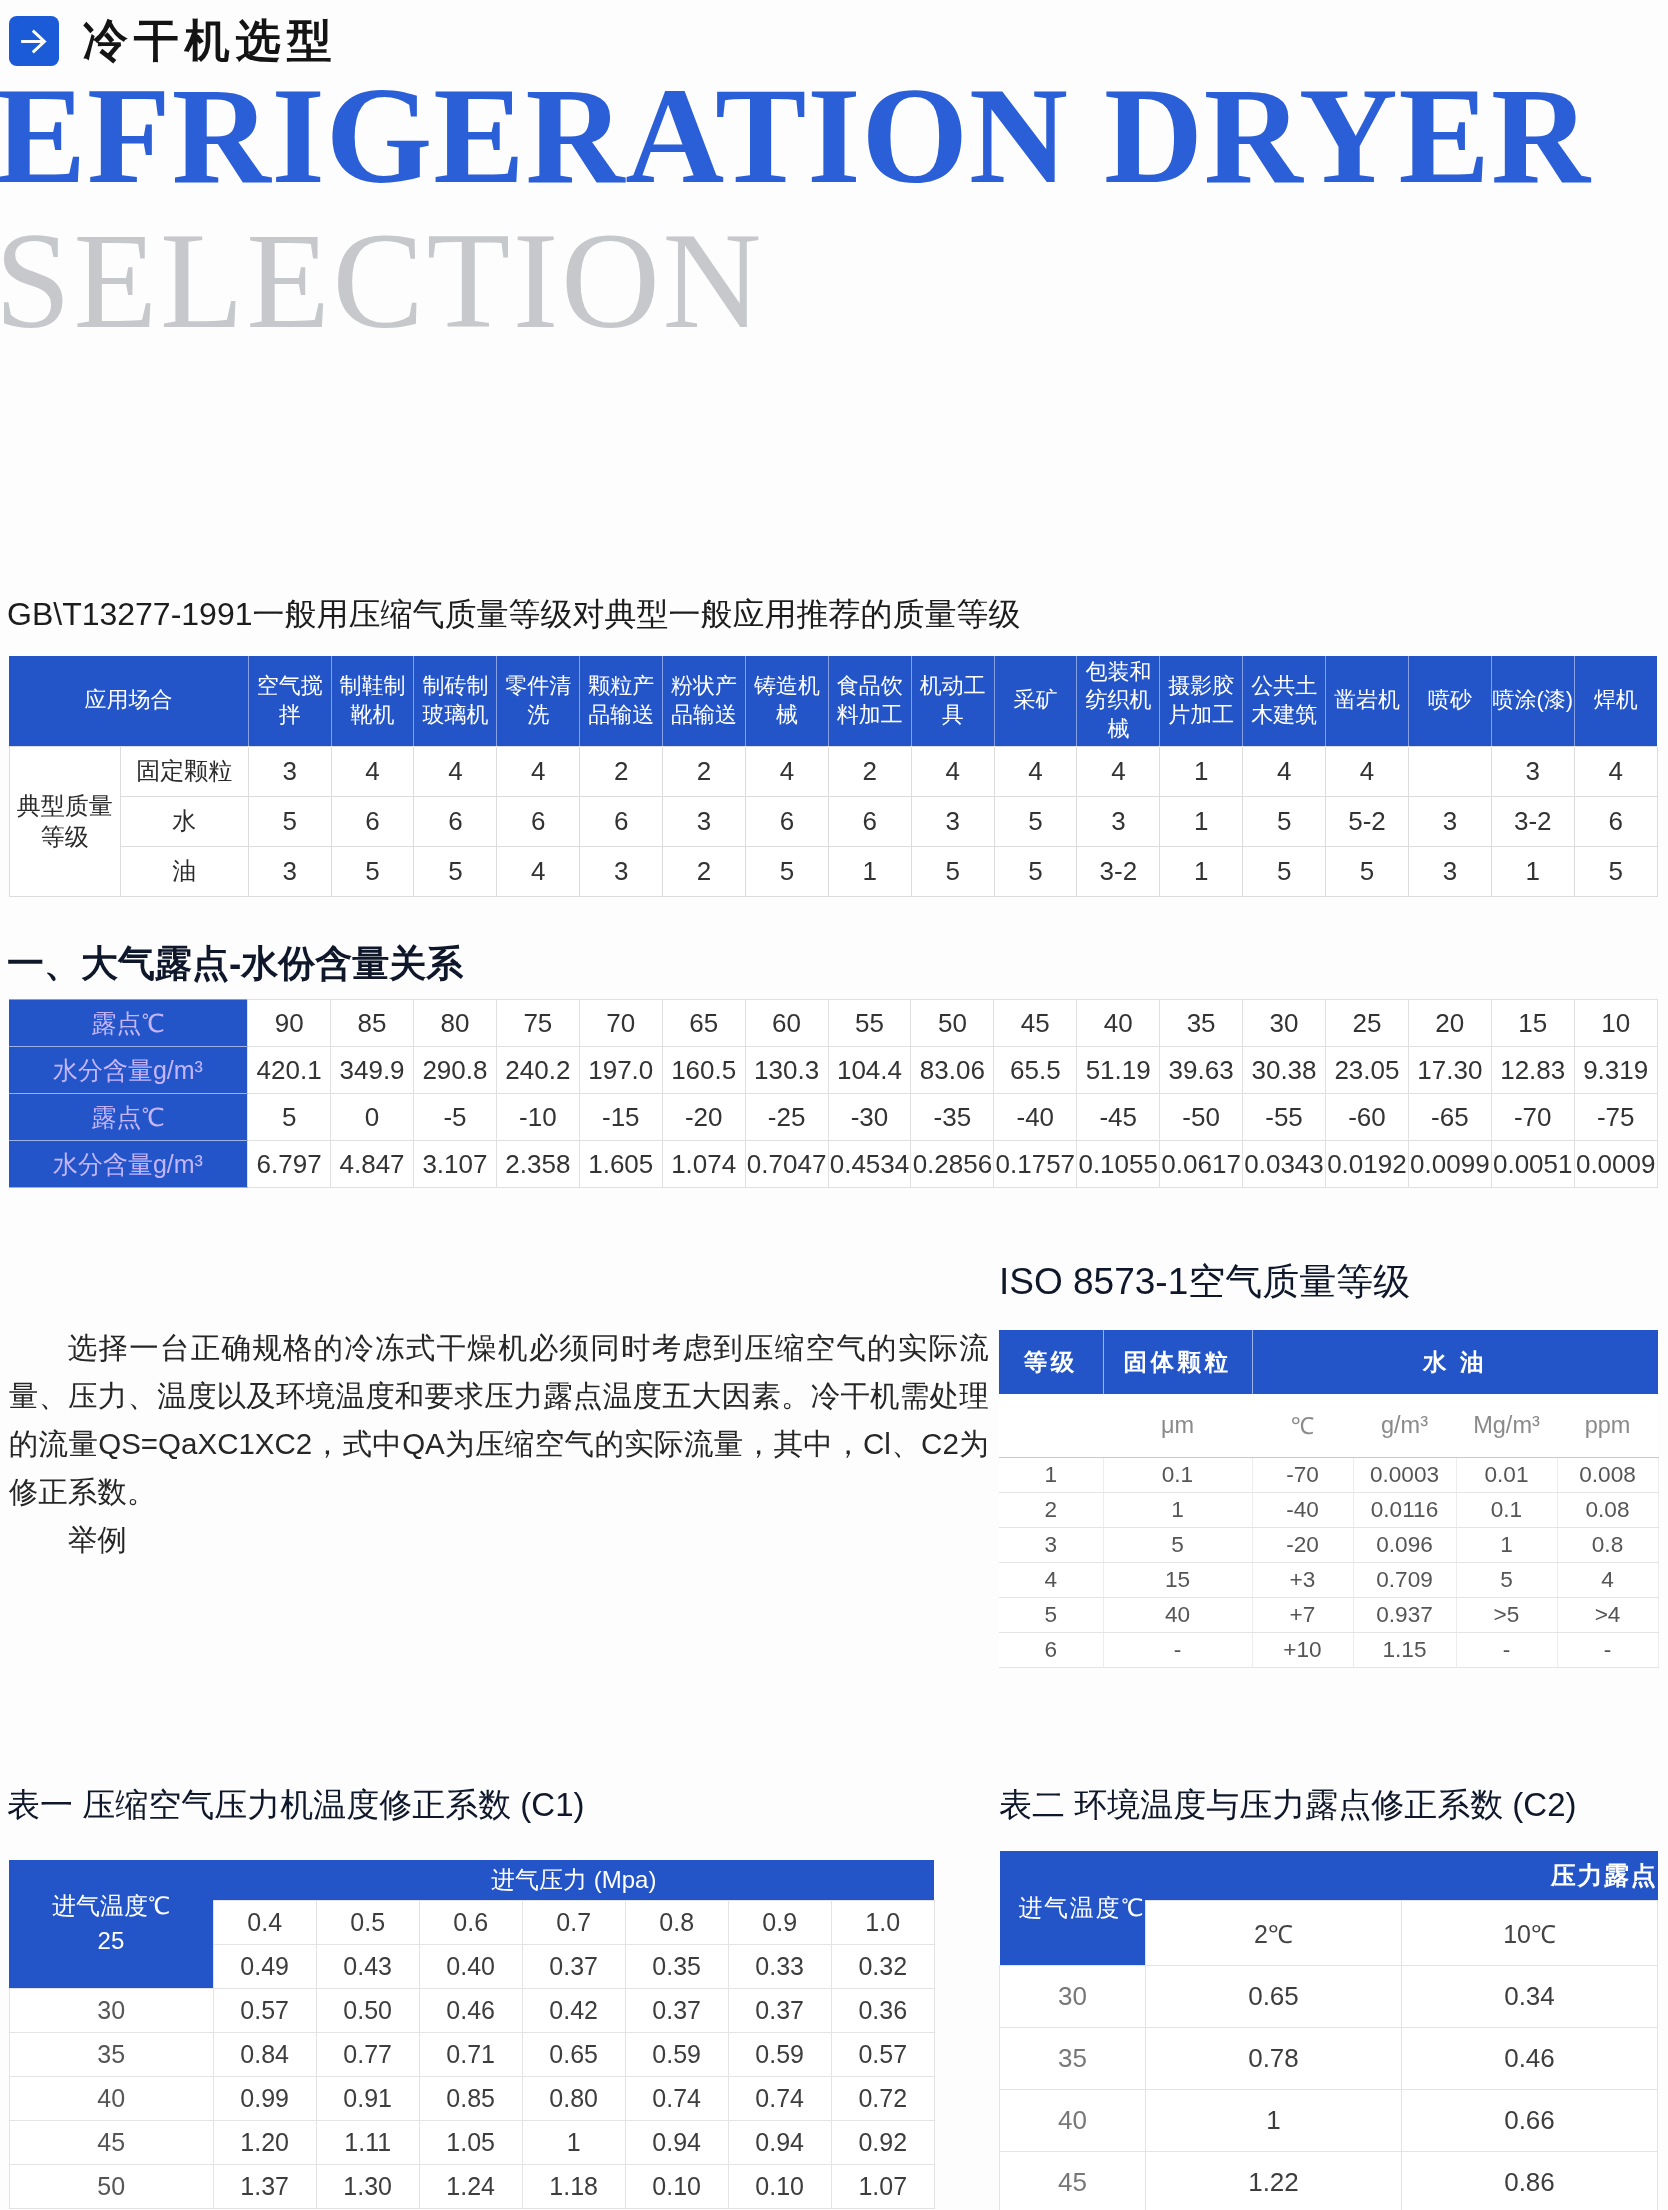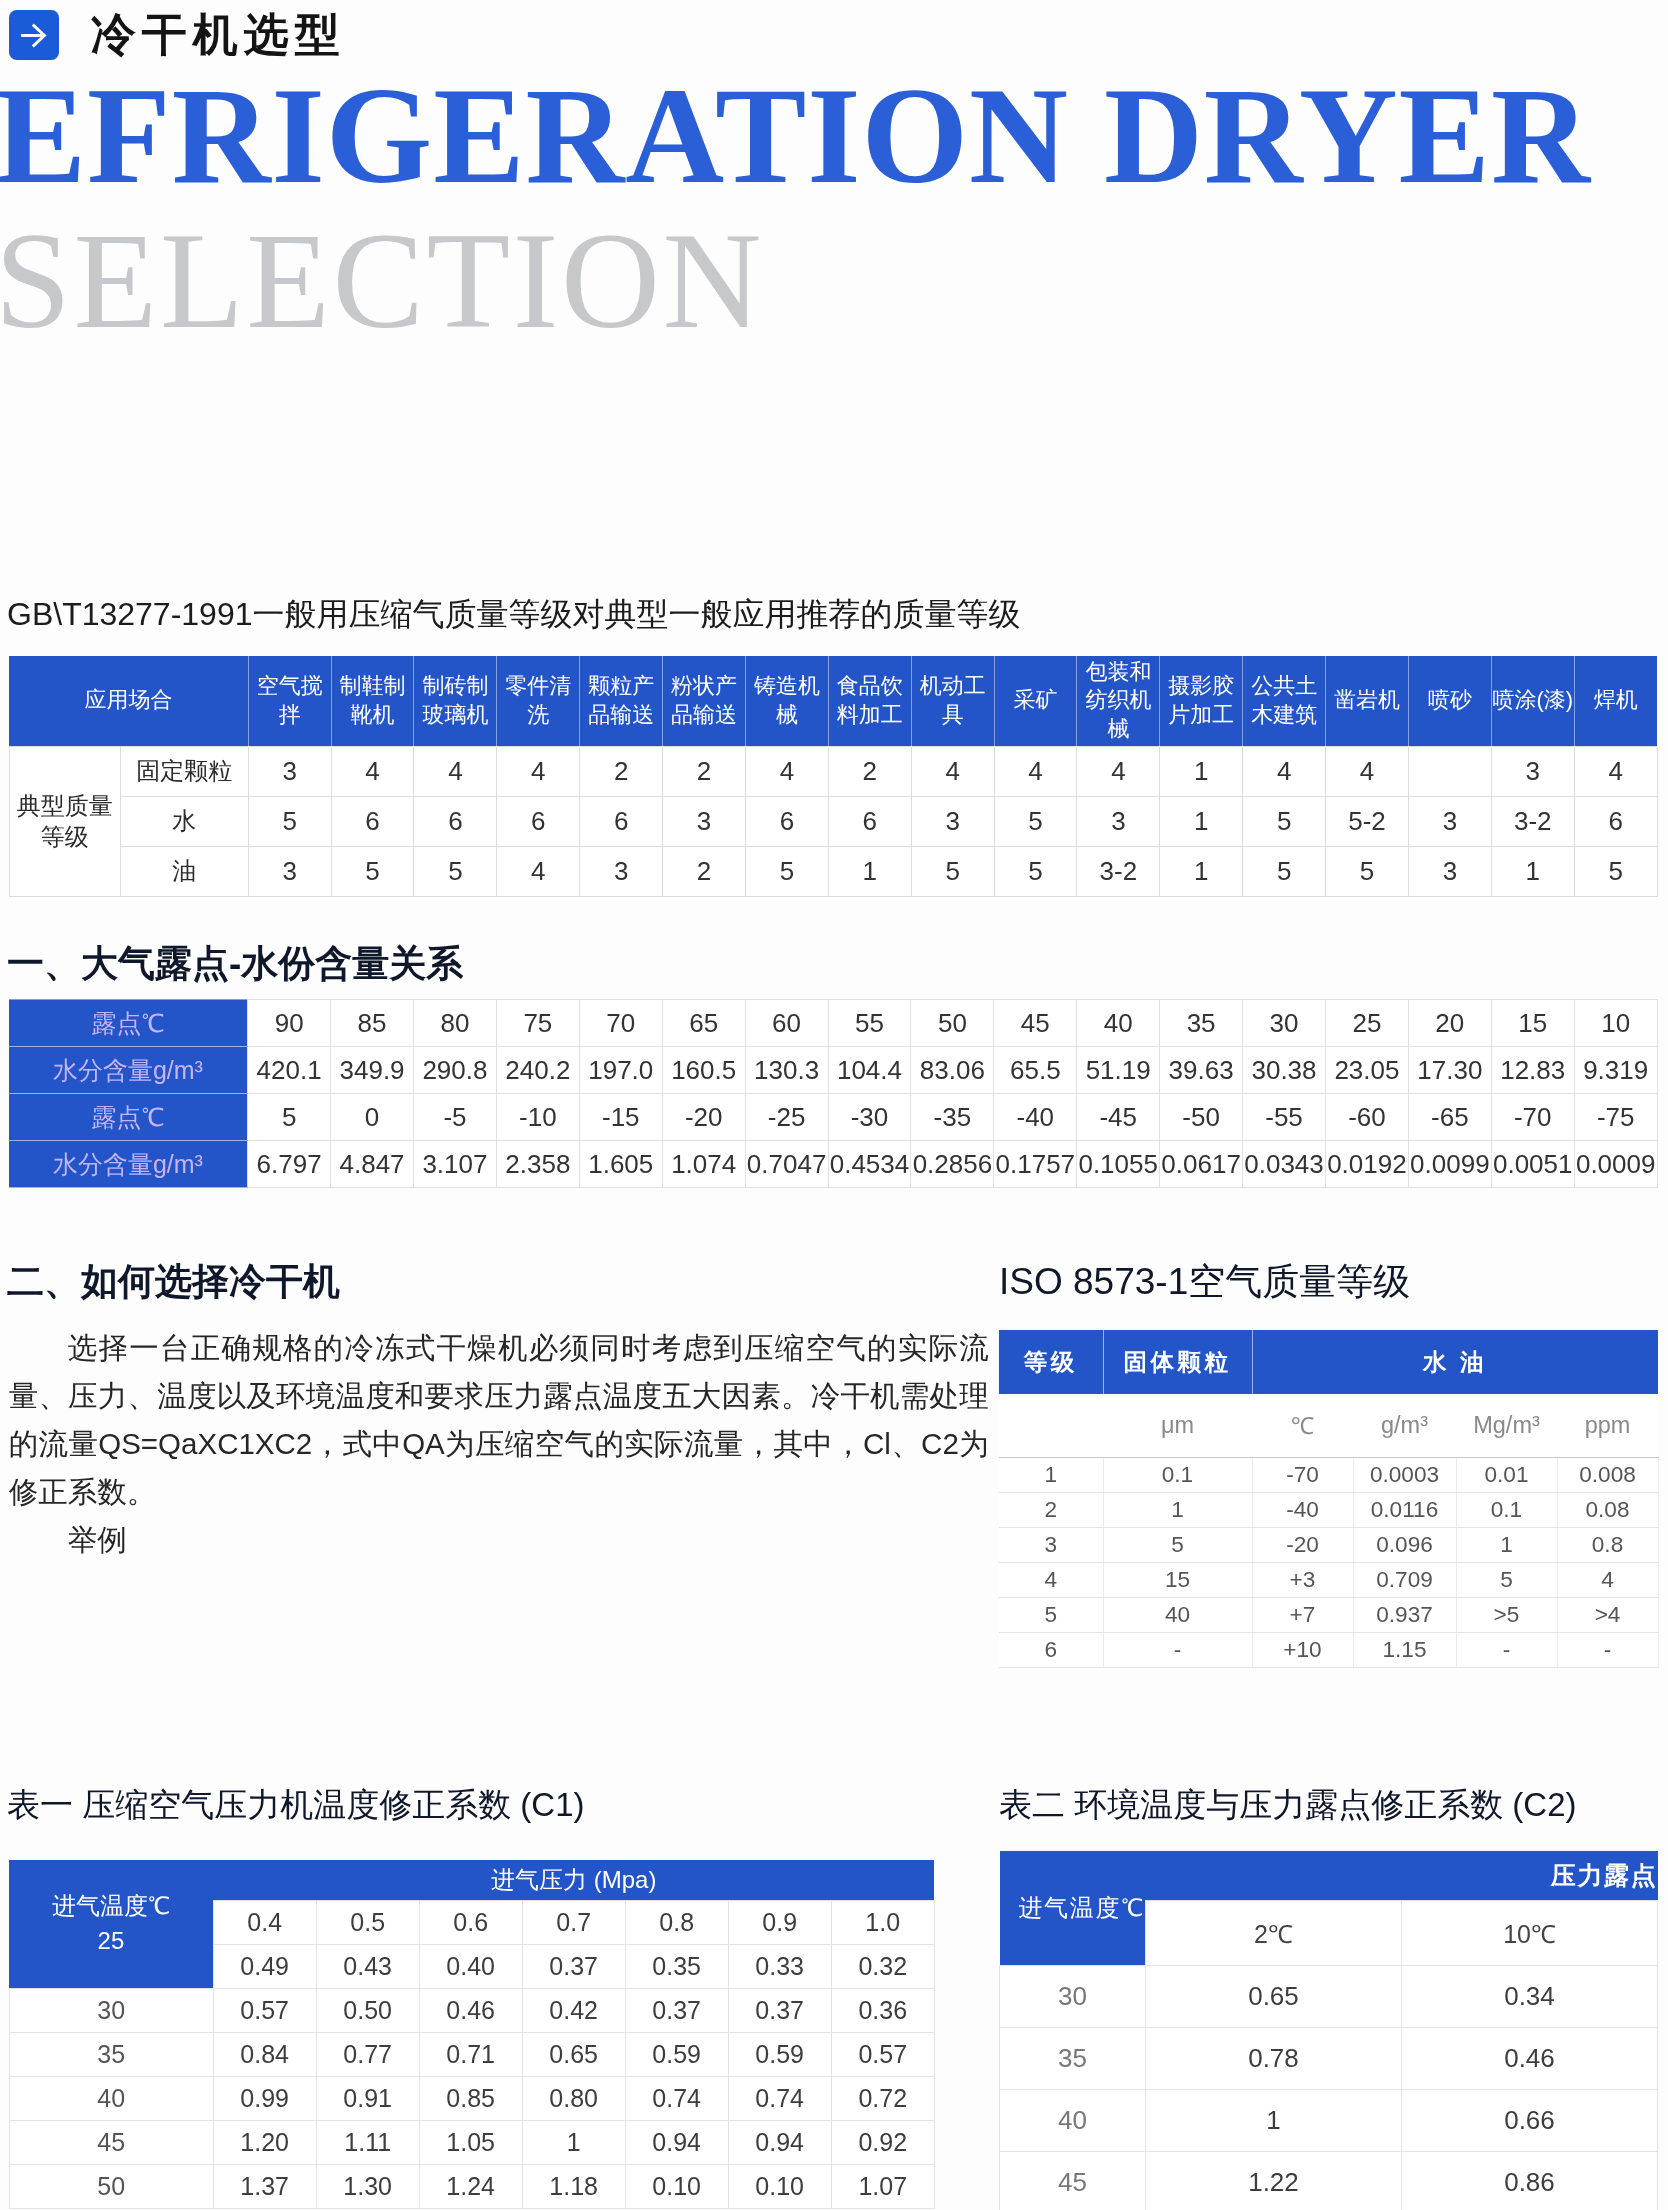--- a/index.html
+++ b/index.html
@@ -1,20 +1,20 @@
 <!DOCTYPE html>
 <html style="font-size:14px"><head>
 <meta charset="utf-8">
 <style>
   html,body{margin:0;padding:0;background:#fff;}
   body{font-family:"Liberation Sans",sans-serif;color:#222;}
   .page{position:relative;width:1669px;height:2211px;background:#fdfdfd;overflow:hidden;}
 
   
-  .hdr{position:absolute;left:8.7px;top:5px;display:flex;align-items:center;gap:32px;font-family:Liberation Mono, monospace;}
+  .hdr{position:absolute;left:8.7px;top:11px;display:flex;align-items:center;gap:24px;font-family:Liberation Mono, monospace;}
   .hdr .icon{width:50px;height:50px;background:#1c5bd8;border-radius:7.8px;display:flex;align-items:center;justify-content:center;flex:0 0 auto;}
   .hdr-title{font-size:45px;font-weight:700;color:#141414;letter-spacing:6px;white-space:nowrap;}
 
   .big1{position:absolute;left:-5.2px;top:57px;font-family:"Liberation Serif",serif;font-size:137px;font-weight:700;color:#2a5fd8;white-space:nowrap;letter-spacing:0.9px;}
   .big2{position:absolute;left:-5.2px;top:202px;font-family:"Liberation Serif",serif;font-size:137px;font-weight:400;color:#c7c8cc;white-space:nowrap;letter-spacing:2.6px;}
 
   .intro{position:absolute;left:8.7px;top:393px;width:1653px;font-size:29.5px;line-height:43px;color:#262626;text-align:justify;text-indent:59px;}
 
   .gb-title{position:absolute;left:7px;top:593px;font-size:32px;font-weight:500;color:#1c1c1c;white-space:nowrap;}
 
@@ -302,21 +302,20 @@
           <td>0.0617</td>
           <td>0.0343</td>
           <td>0.0192</td>
           <td>0.0099</td>
           <td>0.0051</td>
           <td>0.0009</td>
         </tr>
       </tbody>
   </table>
 
-  <div class="sec-title" id="sec2-title">二、如何选择冷干机</div>
   <div class="sec-title" id="iso-title">ISO 8573-1空气质量等级</div>
 
   <div class="block2">
     <p>选择一台正确规格的冷冻式干燥机必须同时考虑到压缩空气的实际流量、压力、温度以及环境温度和要求压力露点温度五大因素。冷干机需处理的流量QS=QaXC1XC2，式中QA为压缩空气的实际流量，其中，Cl、C2为修正系数。</p>
     <p>举例</p>
   </div>
 
   <table class="iso-table" id="iso-table">
     <colgroup id="iso-cols">
         <col style="width: 104px;">

